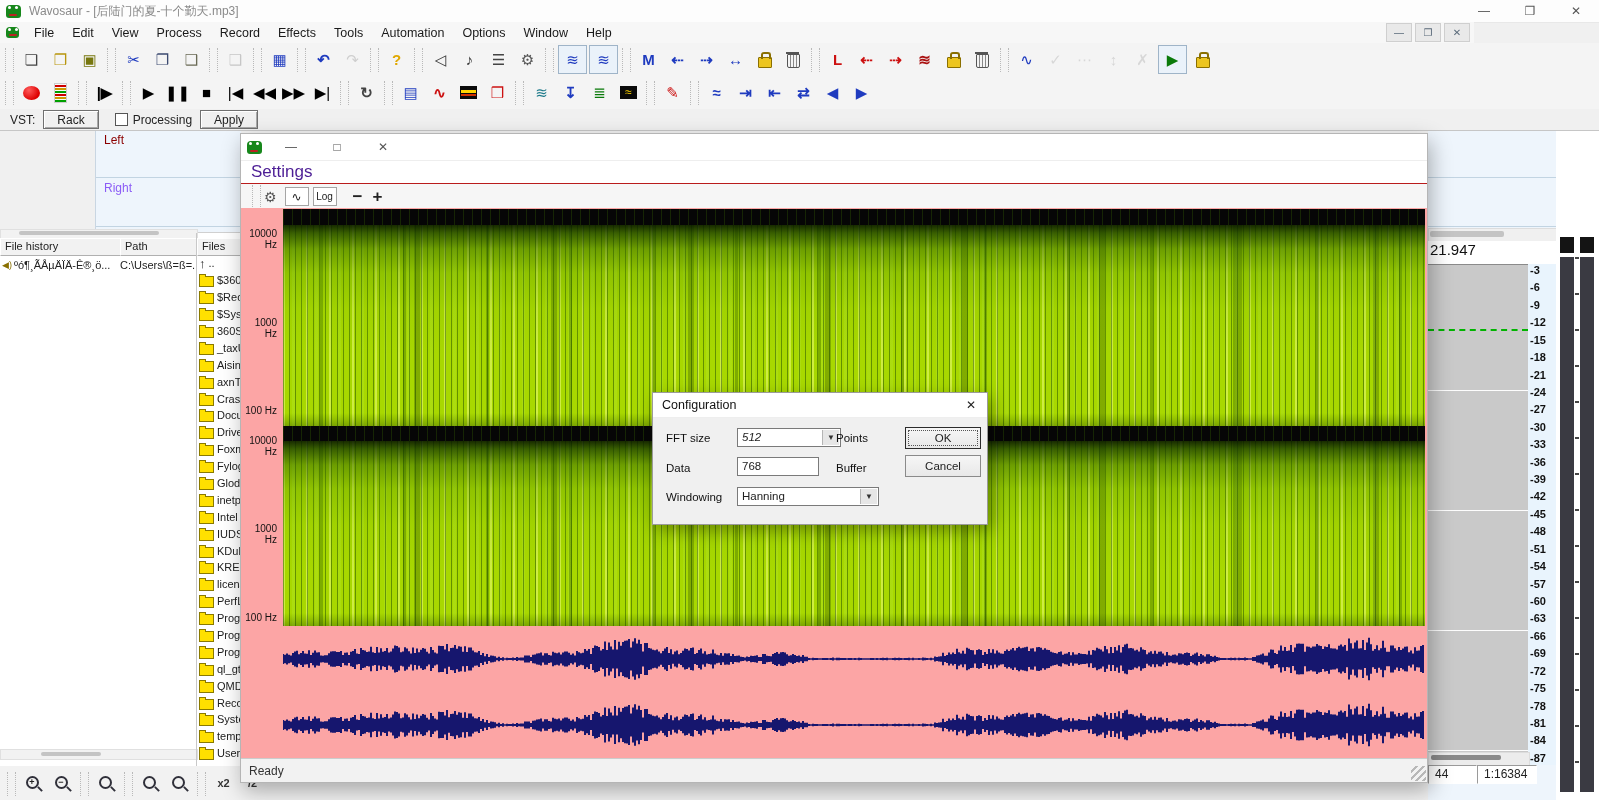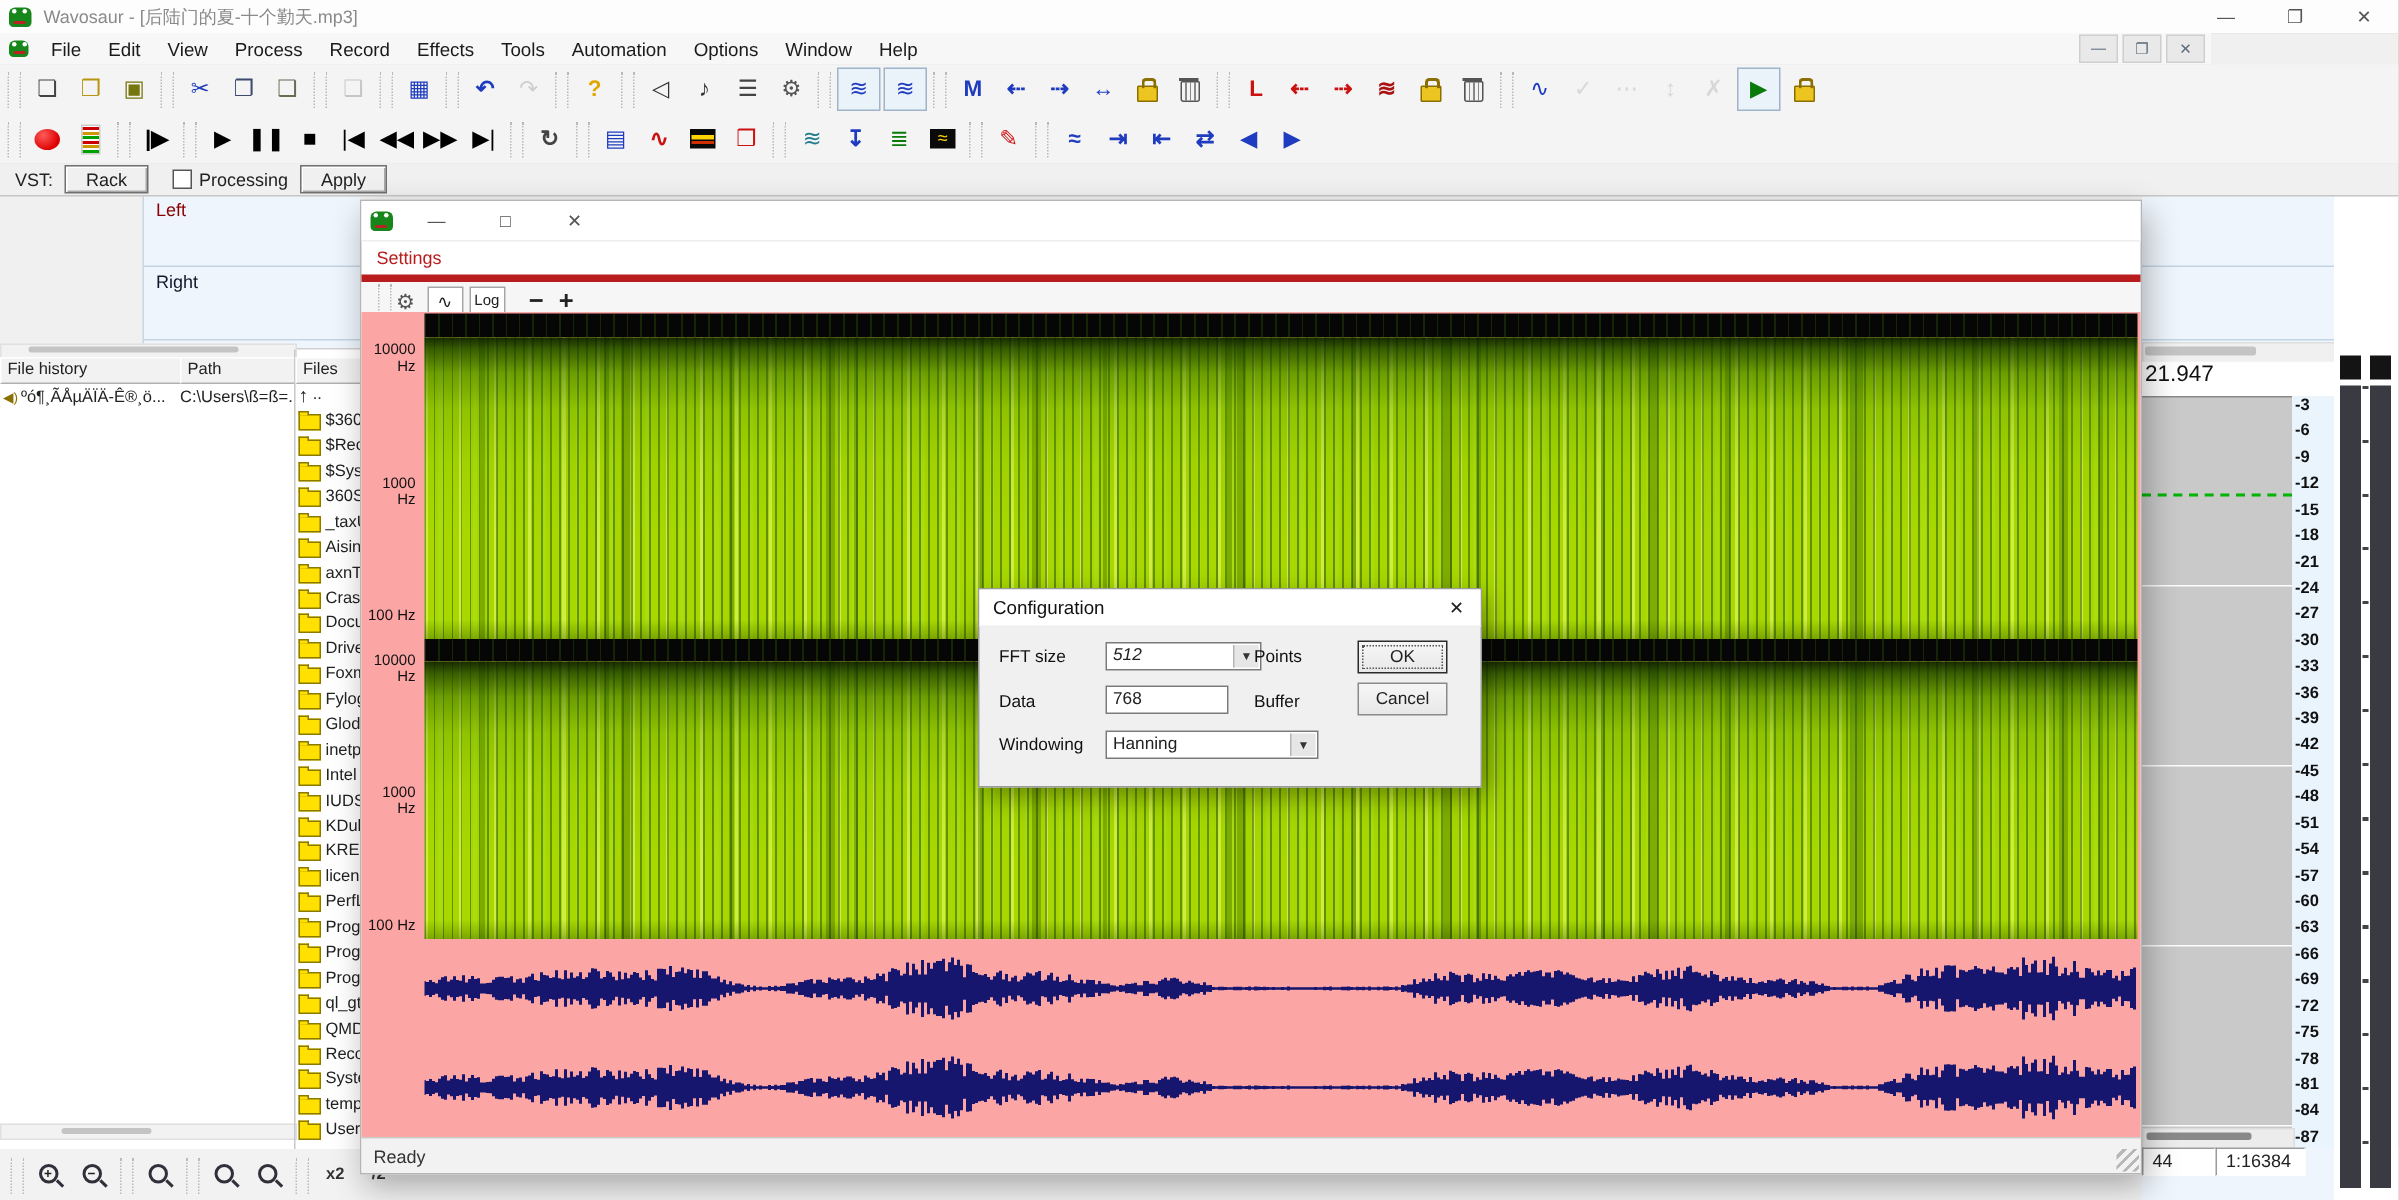--- a/index.html
+++ b/index.html
@@ -111,22 +111,22 @@
   .meters{position:absolute;left:1556px;top:130px;width:43px;height:670px;background:#fff;z-index:2;}
   .mhead{position:absolute;top:107px;width:14px;height:16px;background:#141414;}
   .mbar{position:absolute;top:127px;width:14px;height:535px;background:#3a3a42;}
   .mticks{position:absolute;left:19px;top:127px;width:4px;height:535px;
           background:repeating-linear-gradient(180deg,#444 0 2px,transparent 2px 36px);}
   
   .sono{position:absolute;left:240px;top:133px;width:1188px;height:650px;background:#fff;
         border:1px solid #b5b5b5;box-shadow:3px 8px 20px rgba(0,0,0,.30);z-index:5;box-sizing:border-box;}
   .sono-title{height:26px;display:flex;align-items:center;background:#fff;border-bottom:1px solid #eee;}
   .sono-titletext{font-size:12.5px;color:#777;overflow:hidden;white-space:nowrap;}
-  .sono-menu{height:22px;border-bottom:5px solid #b91c1c;display:flex;align-items:center;
-             padding-left:10px;font-size:12px;color:#b91c1c;}
+  .sono-menu{height:22px;border-bottom:1px solid #b91c1c;display:flex;align-items:center;
+             padding-left:10px;font-size:17px;color:#4c1d95;}
   .sono-tools{height:25px;display:flex;align-items:center;background:#f6f6f6;border-bottom:1px solid #ddd;
              padding-left:8px;}
   .sbtn{border:1px solid #a5a5a5;background:#fff;height:19px;min-width:24px;display:flex;align-items:center;
         justify-content:center;font-size:12px;margin-left:4px;box-sizing:border-box;}
   .sflat{font-size:17px;font-weight:bold;color:#222;margin-left:16px;}
   .swrench{font-size:14px;color:#555;margin-right:4px;}
   .sono-content{position:absolute;left:0;top:74px;right:0;bottom:23px;background:#fca5a5;overflow:hidden;}
   .freq-label{position:absolute;width:36px;text-align:right;font-size:10px;color:#111;}
   .band{position:absolute;left:42px;right:2px;background:#060606;
         background-image:repeating-linear-gradient(90deg,rgba(70,130,0,.25) 0 1px,transparent 1px 9px);}
@@ -152,21 +152,21 @@
        font-size:12.5px;color:#111;border-bottom:1px solid #eee;}
   .cfg-close{margin-left:auto;width:32px;text-align:center;font-size:12px;color:#222;}
   .cfg-label{position:absolute;font-size:11.5px;color:#111;}
   .combo{position:absolute;background:#fff;border:1px solid #7a7a7a;height:19px;font-size:11.5px;
        padding:2px 0 0 4px;box-sizing:border-box;}
   .combo .arrow{position:absolute;right:1px;top:1px;bottom:1px;width:16px;background:#e6e6e6;
        border-left:1px solid #b5b5b5;display:flex;align-items:center;justify-content:center;
        font-size:8px;color:#333;}
   .edit{position:absolute;background:#fff;border:1px solid #7a7a7a;height:19px;font-size:11.5px;
        padding:2px 0 0 4px;box-sizing:border-box;}
-  .dlgbtn{position:absolute;width:60px;height:22px;display:flex;align-items:center;justify-content:center;
+  .dlgbtn{position:absolute;width:76px;height:22px;display:flex;align-items:center;justify-content:center;
        font-size:11.5px;background:linear-gradient(#f6f6f6,#e8e8e8);border:1px solid #8a8a8a;box-sizing:border-box;}
   .dlgbtn.default{border:1px solid #2b2b2b;outline:1px dotted #555;outline-offset:-4px;}
 </style>
 </head>
 <body>
 
 <div class="screen">
 
   <div class="titlebar">
     <span class="frog"></span>
@@ -415,21 +415,21 @@
     <span class="btn3d">Rack</span>
     <span class="cbx"></span>
     <span>Processing</span>
     <span class="btn3d">Apply</span>
   </div>
 
 
   <div class="wavefrag">
     <span class="chlabel" style="top:3px;color:#8b0000;">Left</span>
     <div class="wline" style="top:47px;"></div>
-    <span class="chlabel" style="top:51px;color:#0f172a;">Right</span>
+    <span class="chlabel" style="top:51px;color:#8b5cf6;">Right</span>
     <div class="wline" style="top:96px;"></div>
   </div>
 
   <div class="fbrowse">
     <div class="hscroll" style="left:0;top:-4px;width:196px;height:8px;">
       <span class="thumb" style="left:18px;top:1px;width:140px;height:4px;"></span>
     </div>
     <div class="hdr" style="left:0;top:5px;width:112px;">File history</div>
     <div class="hdr" style="left:120px;top:5px;width:68px;">Path</div>
     <div class="fhrow">

